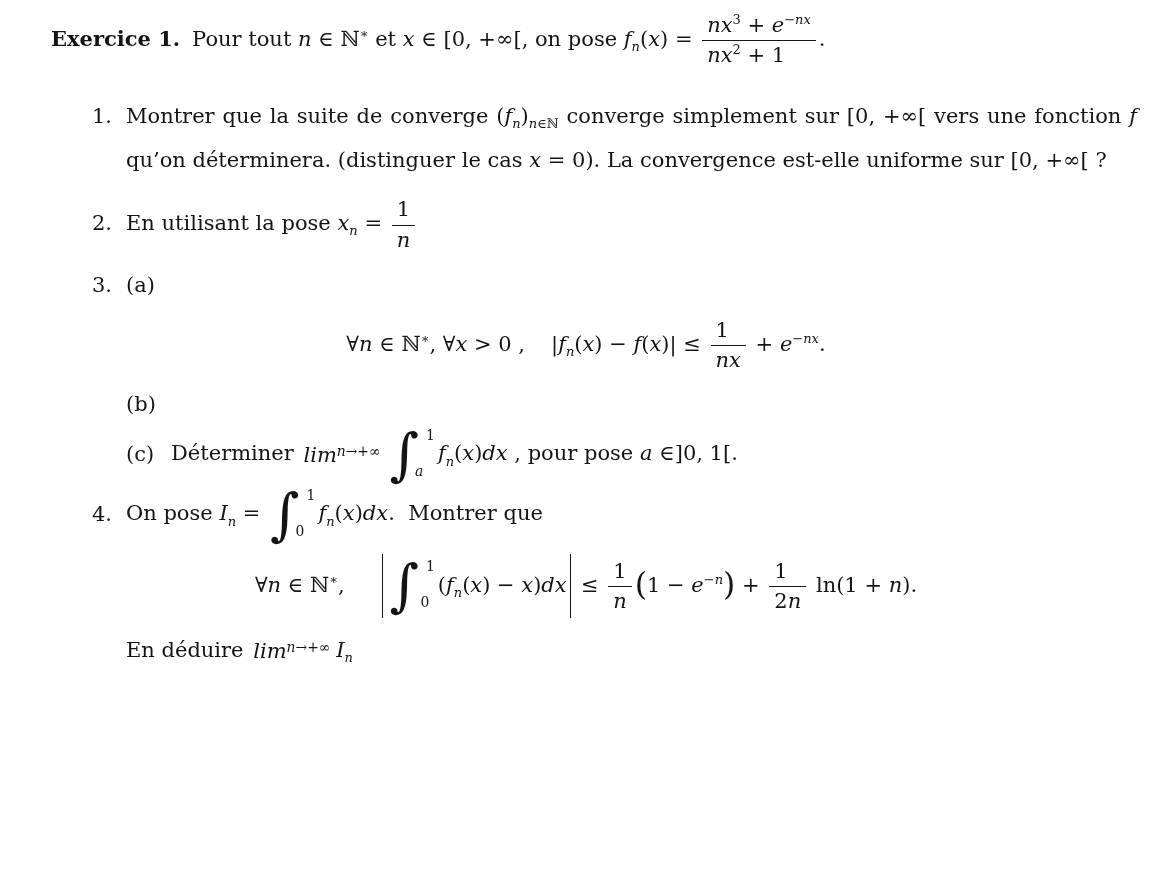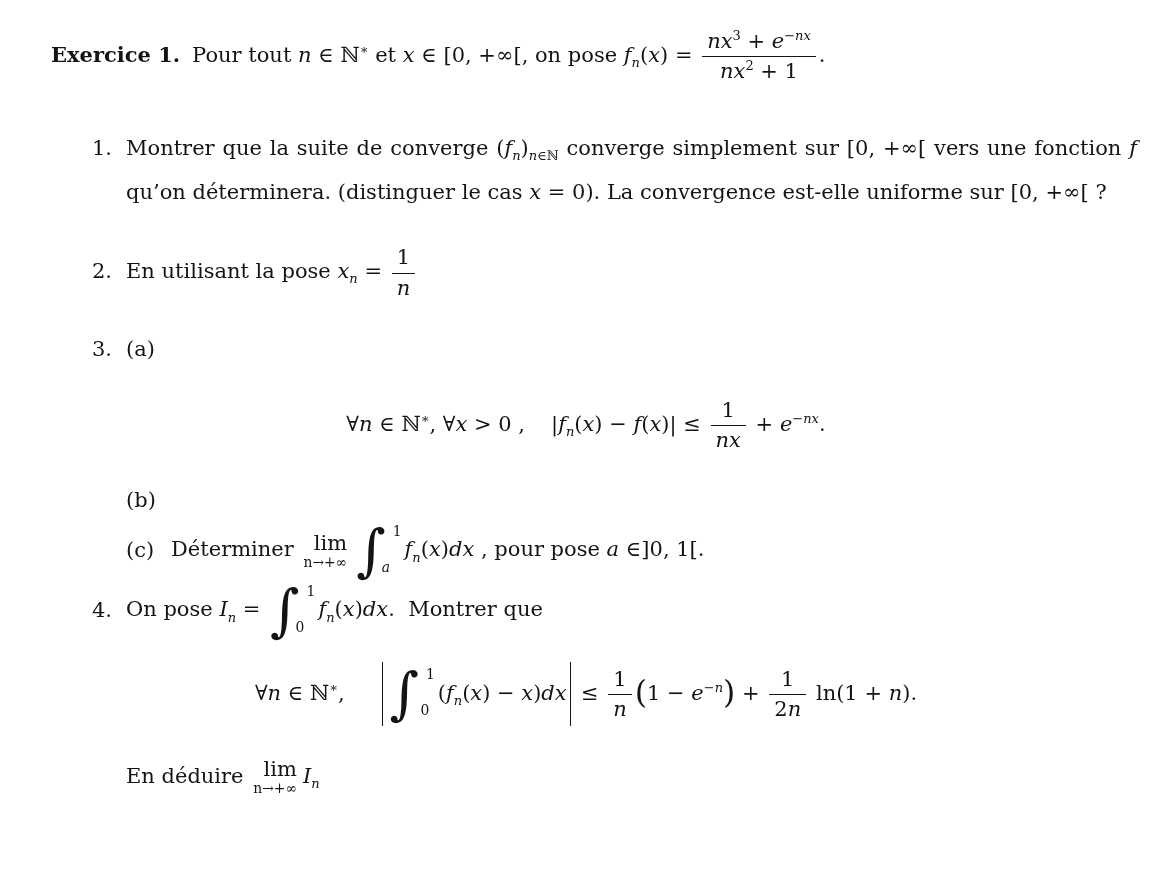--- a/index.html
+++ b/index.html
@@ -25,31 +25,31 @@
   .xlabel { margin-right: 12px; }
 
   .item { display: flex; align-items: baseline; }
   .mk   { flex: none; width: 34px; margin-left: 63px; }
   .smk  { flex: none; width: 45px; }
   .submk{ flex: none; width: 45px; margin-left: 97px; }
   .itxt { flex: 1; margin-right: 36px; text-align: justify; line-height: 44px; }
 
   .display { text-align: center; line-height: normal; margin-right: 30px; }
 
-  .frac { display: inline-block; vertical-align: middle; text-align: center; line-height: 1.2; margin: 16px 3px; }
+  .frac { display: inline-block; vertical-align: middle; text-align: left; line-height: 1.2; margin: 0 3px; }
   .frac .num { display: block; padding: 1px 5px 2px; border-bottom: 1.5px solid currentColor; }
   .frac .den { display: block; padding: 2px 5px 0; }
 
   .int  { display: inline-flex; align-items: center; vertical-align: middle; margin: 0 3px; }
   .isym { font-size: 2.7em; line-height: 0.95; font-style: normal; }
   .ilims{ display: inline-flex; flex-direction: column; justify-content: space-between; align-self: stretch; font-size: 0.66em; line-height: 1; padding: 1px 0 3px; }
   .itop { margin-left: 7px; }
   .ibot { margin-left: -4px; }
 
-  .lim  { display: inline-flex; flex-direction: column; align-items: flex-end; line-height: 1.1; vertical-align: middle; margin: 0 6px 0 3px; }
+  .lim  { display: inline-flex; flex-direction: row; align-items: flex-start; line-height: 1.1; vertical-align: middle; margin: 0 6px 0 3px; font-style: italic; }
   .lbot { font-size: 0.66em; white-space: nowrap; }
 
   .vbar { display: inline-block; width: 1.6px; height: 64px; background: currentColor; vertical-align: middle; margin: 0 3px; }
   .bigp { font-style: normal; font-size: 1.5em; line-height: 1; vertical-align: -0.12em; }
   .gap1 { display: inline-block; width: 26px; }
   .gap2 { display: inline-block; width: 34px; }
 
   #item1    { margin-top: 26px; }
   #item2    { margin-top: 14px; }
   #item3a   { margin-top: 16px; }

